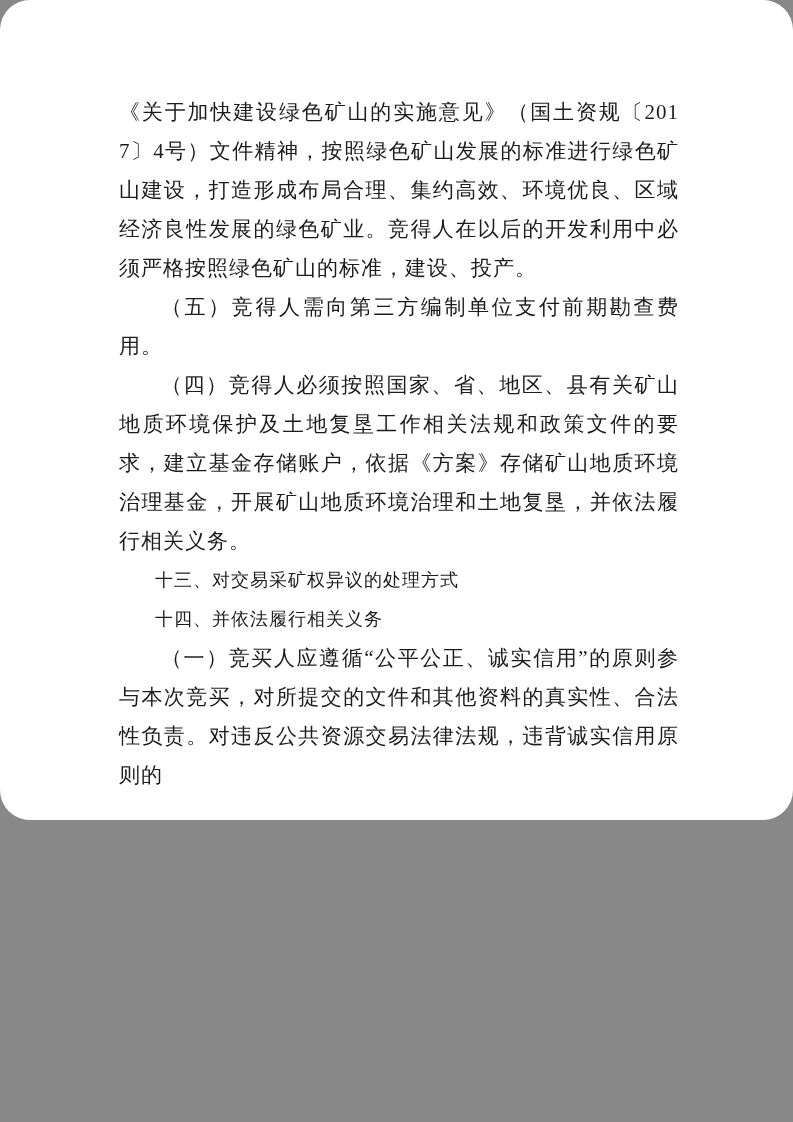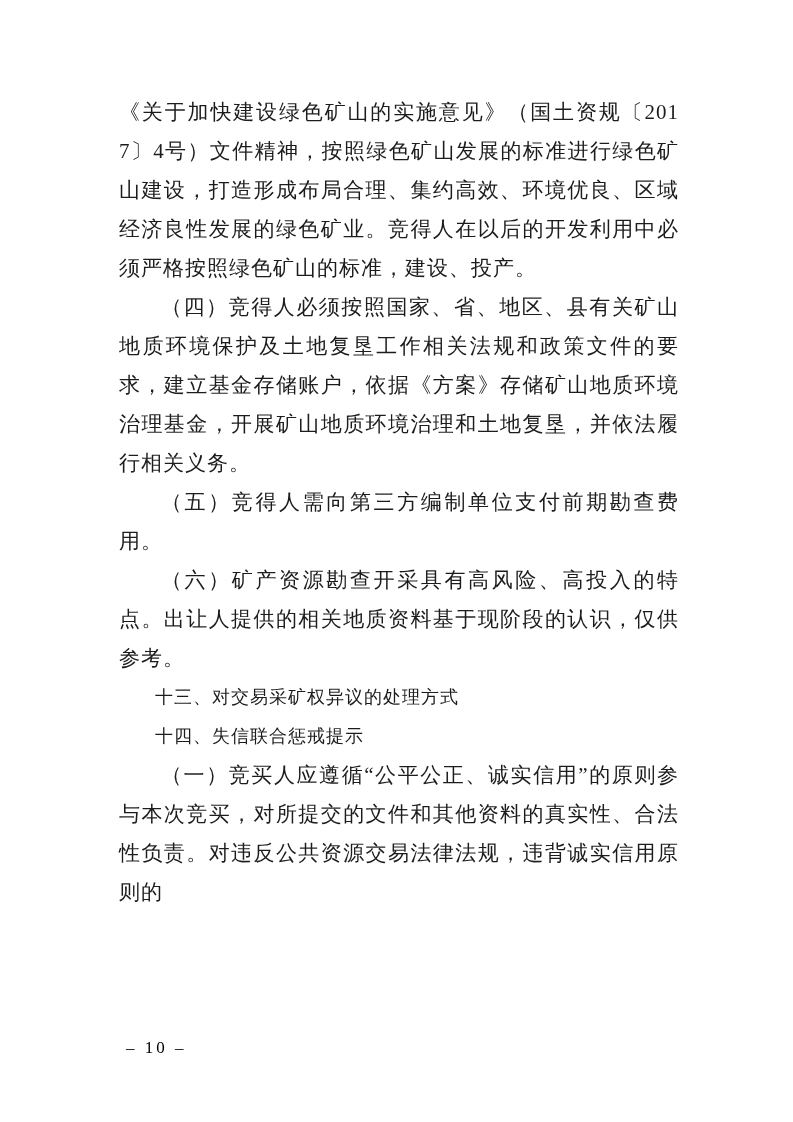--- a/index.html
+++ b/index.html
@@ -3,26 +3,27 @@
 <meta charset="utf-8">
 <style>
   html, body {
     margin: 0;
     padding: 0;
     background: #888;
   }
   .page {
     position: relative;
     width: 793px;
-    height: 1122px;
+    height: 820px;
     background: #ffffff;
     margin: 0 auto;
     overflow: hidden;
     font-family: "Liberation Serif", "DejaVu Serif", serif;
     color: #1c1c1c;
+    border-radius: 30px;
   }
   .doc-content {
     position: absolute;
     left: 119px;
     top: 93px;
     width: 560px;
   }
   .para {
     margin: 0;
     font-size: 21px;
@@ -53,23 +54,22 @@
     color: #000000;
   }
 </style>
 </head>
 <body>
 
 <div class="page">
 
   <div class="doc-content">
     <p class="para">《关于加快建设绿色矿山的实施意见》（国土资规〔2017〕4号）文件精神，按照绿色矿山发展的标准进行绿色矿山建设，打造形成布局合理、集约高效、环境优良、区域经济良性发展的绿色矿业。竞得人在以后的开发利用中必须严格按照绿色矿山的标准，建设、投产。</p>
+    <p class="para indent">（五）竞得人需向第三方编制单位支付前期勘查费用。</p>
     <p class="para indent">（四）竞得人必须按照国家、省、地区、县有关矿山地质环境保护及土地复垦工作相关法规和政策文件的要求，建立基金存储账户，依据《方案》存储矿山地质环境治理基金，开展矿山地质环境治理和土地复垦，并依法履行相关义务。</p>
-    <p class="para indent">（五）竞得人需向第三方编制单位支付前期勘查费用。</p>
-    <p class="para indent">（六）矿产资源勘查开采具有高风险、高投入的特点。出让人提供的相关地质资料基于现阶段的认识，仅供参考。</p>
     <h2 class="section-heading">十三、对交易采矿权异议的处理方式</h2>
-    <h2 class="section-heading">十四、失信联合惩戒提示</h2>
+    <h2 class="section-heading">十四、并依法履行相关义务</h2>
     <p class="para indent">（一）竞买人应遵循“公平公正、诚实信用”的原则参与本次竞买，对所提交的文件和其他资料的真实性、合法性负责。对违反公共资源交易法律法规，违背诚实信用原则的</p>
   </div>
 
   <div class="page-number">– 10 –</div>
 
 </div>
 
 </body></html>

